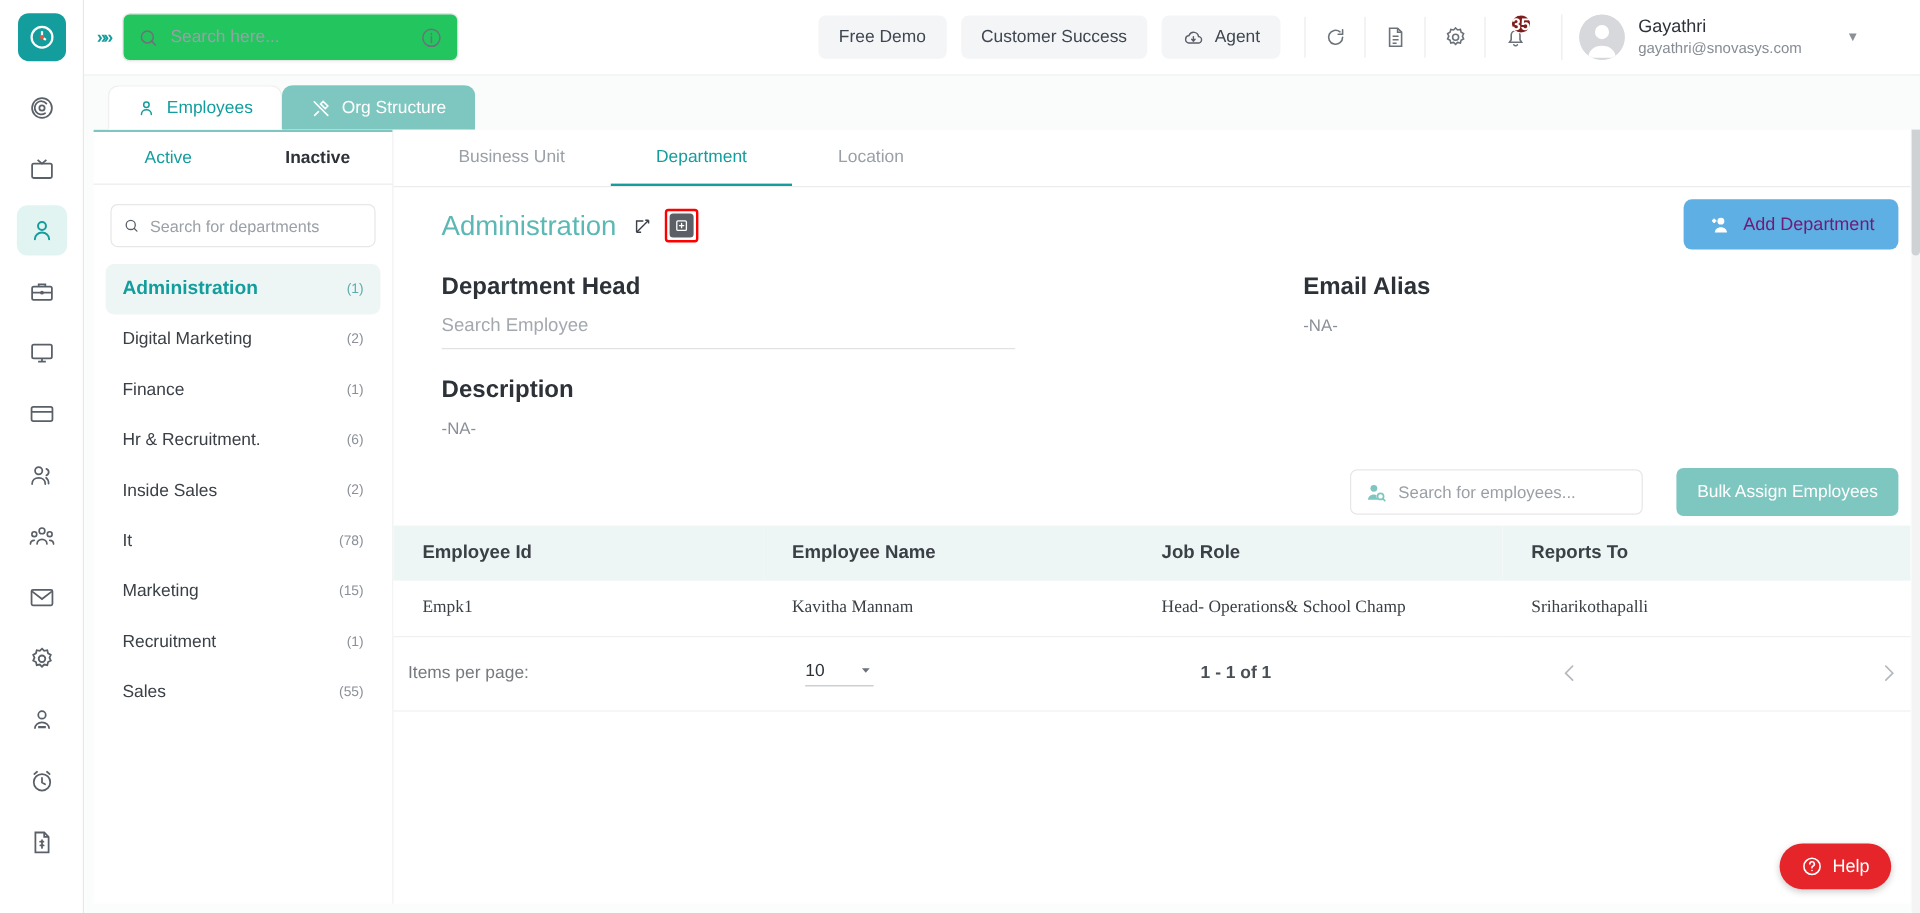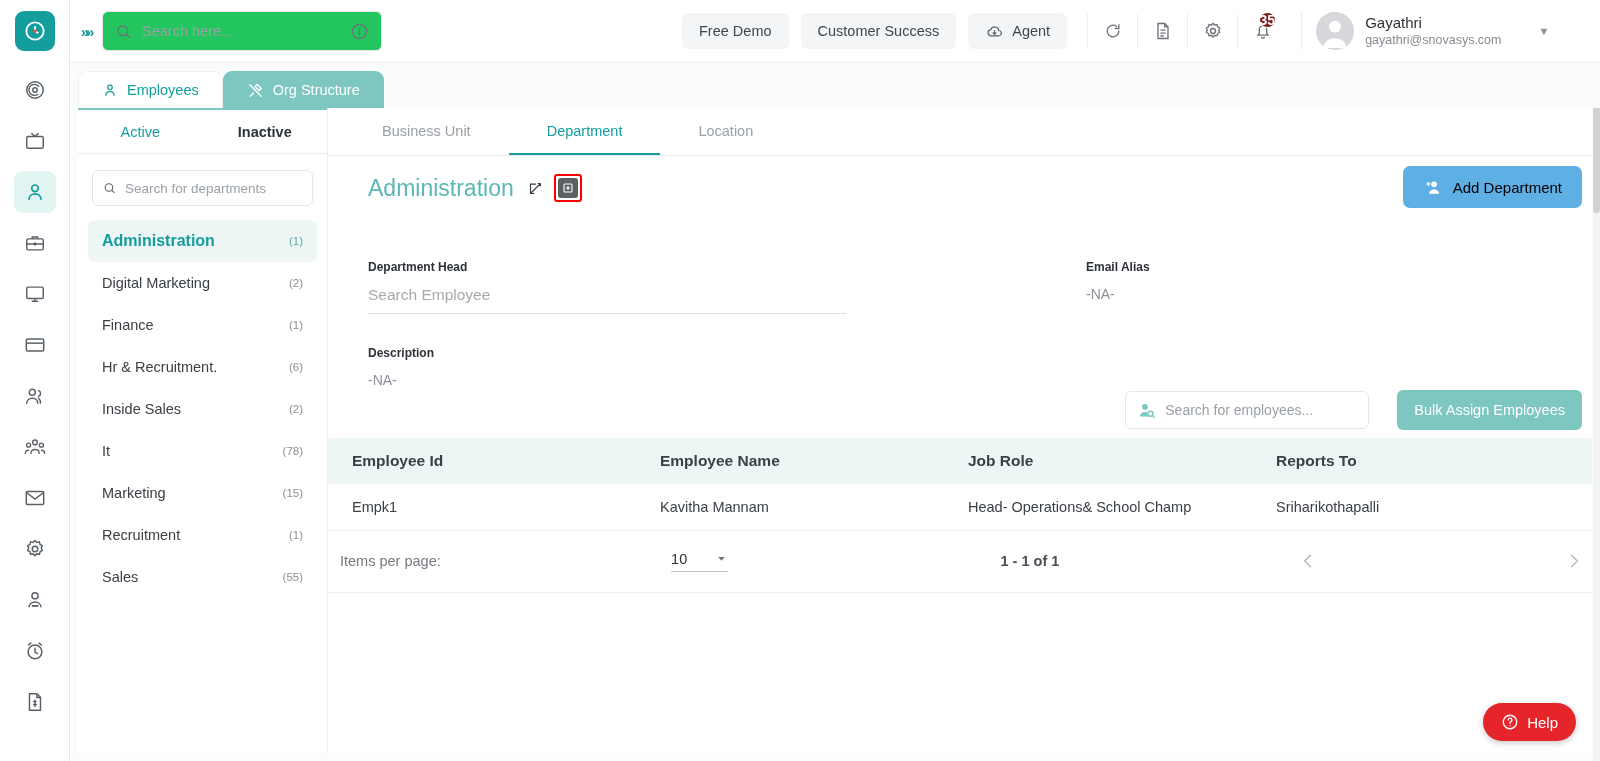--- a/index.html
+++ b/index.html
@@ -78,21 +78,21 @@
   }
   .pname { font-size: 15px; color: #2d3138; line-height: 1.25; }
   .pmail { font-size: 12.5px; color: #868c94; line-height: 1.25; }
   .caret-dn { margin-left: 26px; color: #8b9098; font-size: 11px; }
 
   
   .tabstrip {
     position: absolute; left: 70px; top: 63px; width: 1530px; height: 45px;
     background: #fafbfb; z-index: 20;
   }
-  .tabwrap { position: absolute; left: 8px; top: 8px; display: flex; align-items: flex-end; }
+  .tabwrap { position: absolute; left: 20px; top: 8px; display: flex; align-items: flex-end; }
   .mtab {
     height: 37px; padding: 0 23px; border-radius: 9px 9px 0 0;
     display: flex; align-items: center; gap: 9px;
     font-size: 14.5px; color: #149d9d; background: #ffffff; cursor: pointer;
     border: 1px solid #f0f0f0; border-bottom: none;
   }
   .mtab.active { background: #7dc7c0; color: #ffffff; border-color: #7dc7c0; }
 
   
   .shell {
@@ -160,29 +160,29 @@
   .archive-btn {
     width: 20px; height: 20px; border-radius: 3px; background: #5c6066;
     display: flex; align-items: center; justify-content: center; color: #fff; cursor: pointer;
   }
   .hl-box {
     margin-left: 8px; border: 2.5px solid #ff0000; border-radius: 3px;
     padding: 2px; display: flex; align-items: center; justify-content: center;
   }
   .add-dept-btn {
     position: absolute; right: 10px; top: 10px; height: 42px; padding: 0 20px;
-    background: #5eafe4; color: #000000; border-radius: 7px; border: none;
+    background: #5eafe4; color: #701a75; border-radius: 7px; border: none;
     display: flex; align-items: center; gap: 11px; font-size: 15px; cursor: pointer;
     font-family: "Liberation Sans", sans-serif;
   }
 
   .form-area { position: relative; padding: 8px 40px 0 40px; height: 162px; }
   .fcol-left { position: absolute; left: 40px; top: 8px; width: 480px; }
   .fcol-right { position: absolute; left: 758px; top: 8px; width: 400px; }
-  .flabel { font-size: 12px; font-weight: bold; color: #2d3138; margin-bottom: 12px; margin-top: 32px; }
+  .flabel { font-size: 20px; font-weight: bold; color: #2d3138; margin-bottom: 12px; }
   .fvalue-na { font-size: 14px; color: #8b9098; }
   .funderline {
     width: 478px; border: none; border-bottom: 1px solid #e2e2e2; outline: none;
     font-size: 15.5px; color: #4a4f56; padding-bottom: 9px; background: transparent;
     font-family: "Liberation Sans", sans-serif;
   }
   .funderline::placeholder { color: #a4a9b0; }
   .fblock-2 { position: absolute; left: 40px; top: 94px; width: 480px; }
 
   .assign-row {
@@ -204,21 +204,21 @@
     font-family: "Liberation Sans", sans-serif; white-space: nowrap;
   }
 
   table.emp { width: 1264px; border-collapse: collapse; table-layout: fixed; }
   table.emp th {
     background: #eef6f5; height: 46px; text-align: left; font-size: 15.5px;
     font-weight: bold; color: #3b4046; padding-left: 24px;
   }
   table.emp td {
     height: 46px; text-align: left; font-size: 14.5px; color: #3b4046;
-    padding-left: 24px; border-bottom: 1px solid #f0f0f0; background: #fff;
+    padding-left: 24px; border-bottom: 1px solid #f0f0f0; background: #fff; font-family: Liberation Serif, serif;
   }
   .col1 { width: 308px; } .col2 { width: 308px; } .col3 { width: 308px; } .col4 { width: 340px; }
 
   .pager {
     height: 62px; display: flex; align-items: center; padding-left: 12px; gap: 16px;
     border-bottom: 1px solid #f0f0f0;
     justify-content: space-between;
   }
   .pg-label { font-size: 14.5px; color: #76797e; }
   .pg-select {

